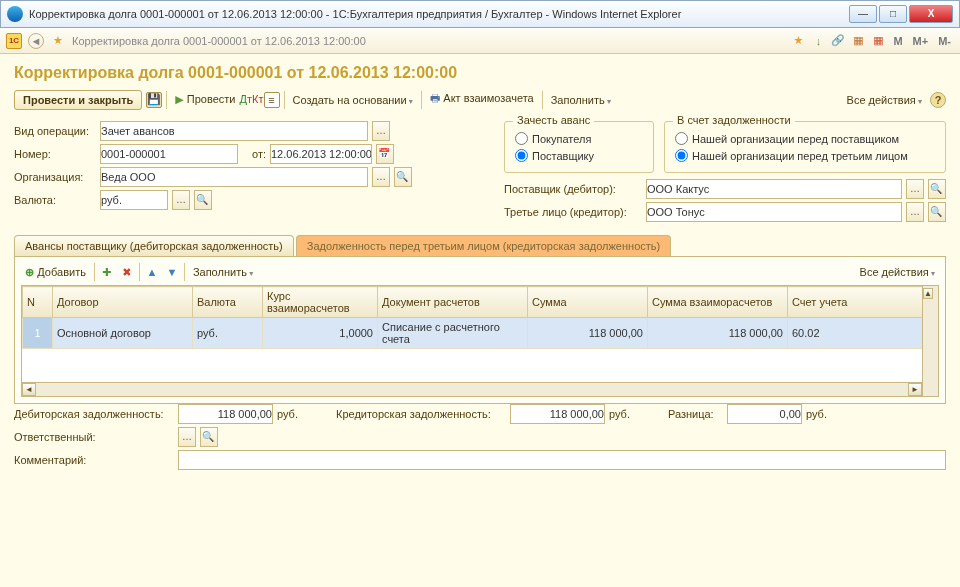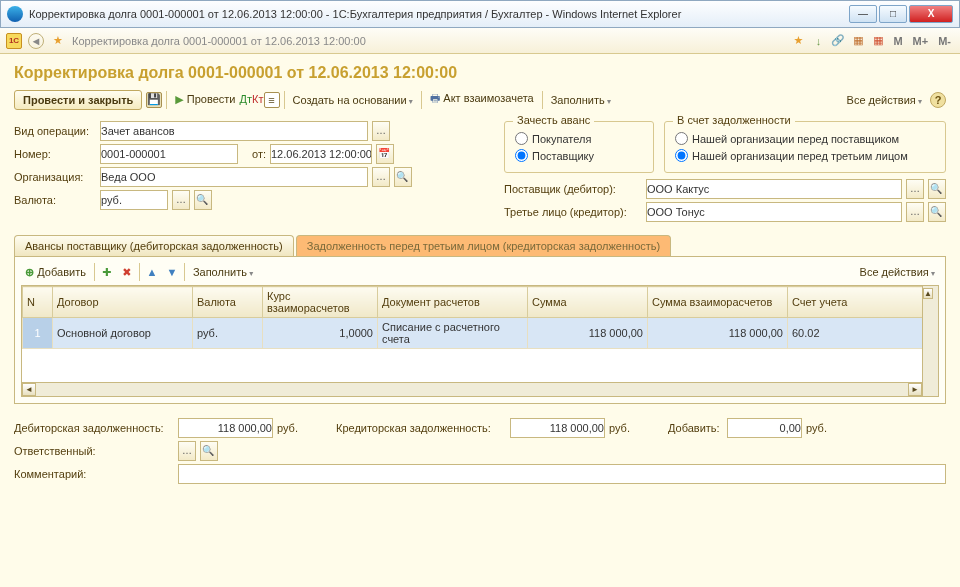--- a/index.html
+++ b/index.html
@@ -42,21 +42,21 @@
 .grid{border:1px solid #c8b880;background:#fff;height:112px;overflow:hidden;position:relative}
 .grid table{width:100%;border-collapse:collapse}
 .grid th{background:linear-gradient(#fdfbf0,#f0e8c8);border:1px solid #d8cc9c;padding:3px 4px;text-align:left;color:#533e0e;font-weight:normal}
 .grid td{border:1px solid #e8dfc0;padding:3px 4px;background:#d8e6f5;color:#333}
 .grid td.num{text-align:right}
 .grid td.rownum{background:#b8d0e8;color:#fff;text-align:center;width:30px}
 .grid .hscroll{position:absolute;bottom:0;left:0;right:16px;height:14px;background:#f0ecd8;border-top:1px solid #c8b880;display:flex}
 .grid .hscroll .ar{width:14px;background:linear-gradient(#fff,#e8e0c0);border:1px solid #c8b880;text-align:center;font-size:8px;line-height:12px}
 .grid .vscroll{position:absolute;top:0;right:0;bottom:0;width:16px;background:#f0ecd8;border-left:1px solid #c8b880}
 .grid .vscroll .ar{height:14px;background:linear-gradient(#fff,#e8e0c0);border:1px solid #c8b880;text-align:center;font-size:8px;line-height:12px}
-.bottom{margin-top:14px}
+.bottom{margin-top:0}
 .bottom .formrow{margin-bottom:3px}
 </style>
 </head>
 <body>
 
 <div class="titlebar">
   <span class="ie"></span>
   <span class="title">Корректировка долга 0001-000001 от 12.06.2013 12:00:00 - 1С:Бухгалтерия предприятия / Бухгалтер - Windows Internet Explorer</span>
   <div class="winbtns">
     <div class="wb">—</div>
@@ -229,21 +229,21 @@
   <div class="bottom">
     <div class="formrow">
       <span class="lbl" style="width:160px">Дебиторская задолженность:</span>
       <input class="inp" style="width: 95px; text-align: right;" value="118 000,00">
       <span class="lbl">руб.</span>
       <span style="width:30px"></span>
       <span class="lbl" style="width:170px">Кредиторская задолженность:</span>
       <input class="inp" style="width: 95px; text-align: right;" value="118 000,00">
       <span class="lbl">руб.</span>
       <span style="width:30px"></span>
-      <span class="lbl" style="width:55px">Добавить:</span>
+      <span class="lbl" style="width:55px">Разница:</span>
       <input class="inp" style="width: 75px; text-align: right;" value="0,00">
       <span class="lbl">руб.</span>
     </div>
     <div class="formrow">
       <span class="lbl" style="width:160px">Ответственный:</span>
       <span class="inpbtn">…</span>
       <span class="inpbtn" style="color:#c09030">🔍</span>
     </div>
     <div class="formrow">
       <span class="lbl" style="width:160px">Комментарий:</span>

